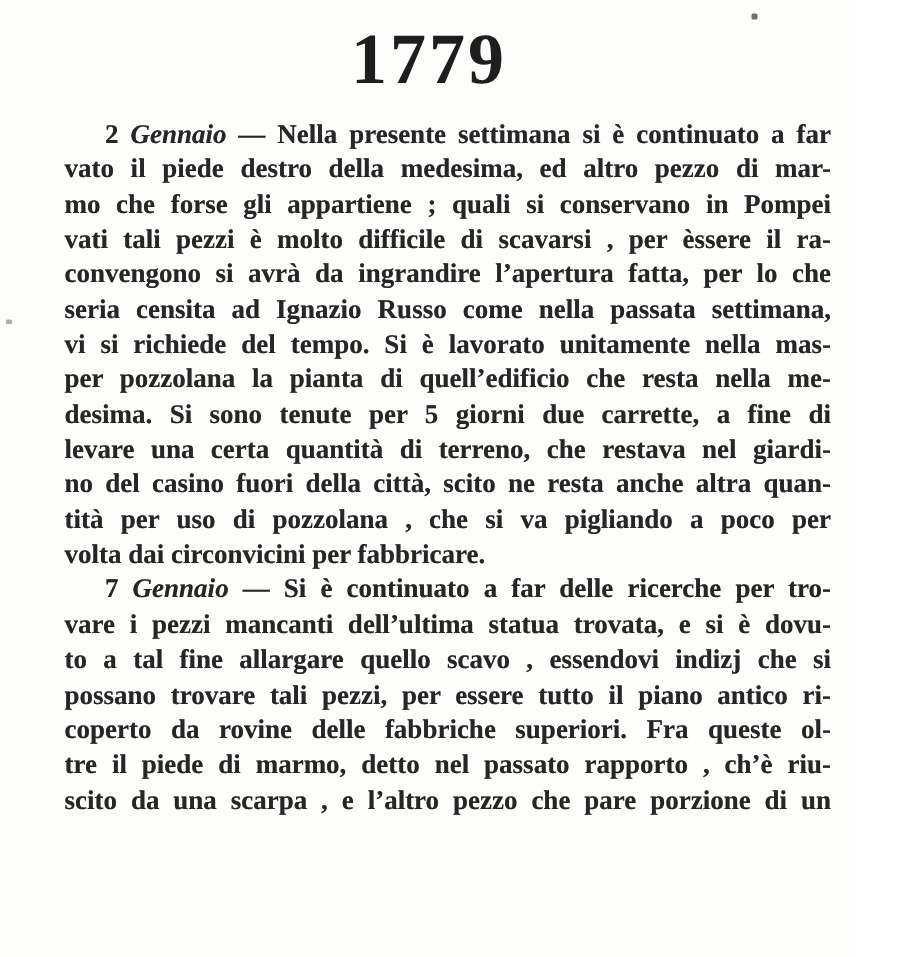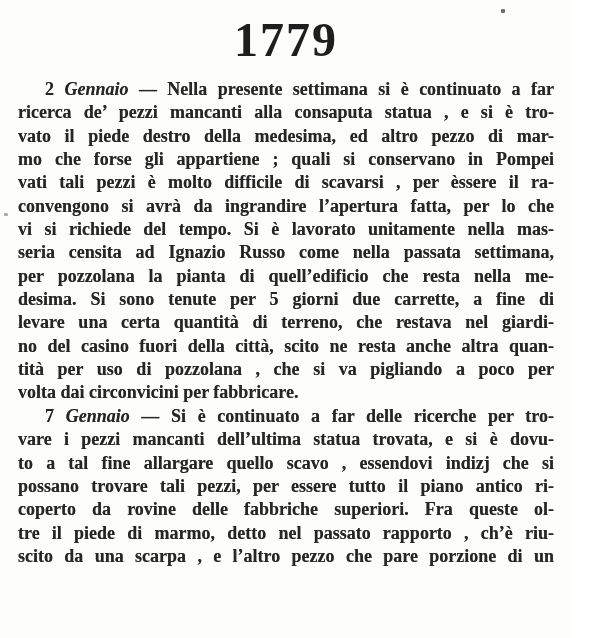--- a/index.html
+++ b/index.html
@@ -27,20 +27,21 @@
     margin-top: 14px;
     font-size: 18px;
     line-height: 23.35px;
     font-weight: 700;
     text-shadow: 0 0 0.3px rgba(20,20,20,0.55);
   }
   .line {
     text-align: justify;
     text-align-last: justify;
     white-space: normal;
+    margin-left: 25px;
   }
   .line.opener { padding-left: 27px; }
   .line.last-line { text-align: left; text-align-last: left; font-family: Liberation Serif, serif; }
   .month { font-style: italic; }
   .speck { position: absolute; border-radius: 1px; }
   .speck-top { left: 501px; top: 9px; width: 4px; height: 4px; background: #6f6f6f; }
   .speck-left { left: 4px; top: 213px; width: 4px; height: 3px; background: #ababab; }
 </style>
 </head>
 <body>
@@ -53,27 +54,26 @@
   <h1 class="year">1779</h1>
 
   <div class="body-text">
 
     <div>
       <div class="line opener">
         <span class="num">2</span>
         <span class="month">Gennaio</span>
         <span>— Nella presente settimana si è continuato a far</span>
       </div>
-      <div class="line">ricerca de’ pezzi mancanti alla consaputa statua , e si è tro-</div>
       <div class="line">vato il piede destro della medesima, ed altro pezzo di mar-</div>
       <div class="line">mo che forse gli appartiene ; quali si conservano in Pompei</div>
       <div class="line">vati tali pezzi è molto difficile di scavarsi , per èssere il ra-</div>
       <div class="line">convengono si avrà da ingrandire l’apertura fatta, per lo che</div>
+      <div class="line">seria censita ad Ignazio Russo come nella passata settimana,</div>
       <div class="line">vi si richiede del tempo. Si è lavorato unitamente nella mas-</div>
-      <div class="line">seria censita ad Ignazio Russo come nella passata settimana,</div>
       <div class="line">per pozzolana la pianta di quell’edificio che resta nella me-</div>
       <div class="line">desima. Si sono tenute per 5 giorni due carrette, a fine di</div>
       <div class="line">levare una certa quantità di terreno, che restava nel giardi-</div>
       <div class="line">no del casino fuori della città, scito ne resta anche altra quan-</div>
       <div class="line">tità per uso di pozzolana , che si va pigliando a poco per</div>
       <div class="line last-line">volta dai circonvicini per fabbricare.</div>
     </div>
 
     <div>
       <div class="line opener">

